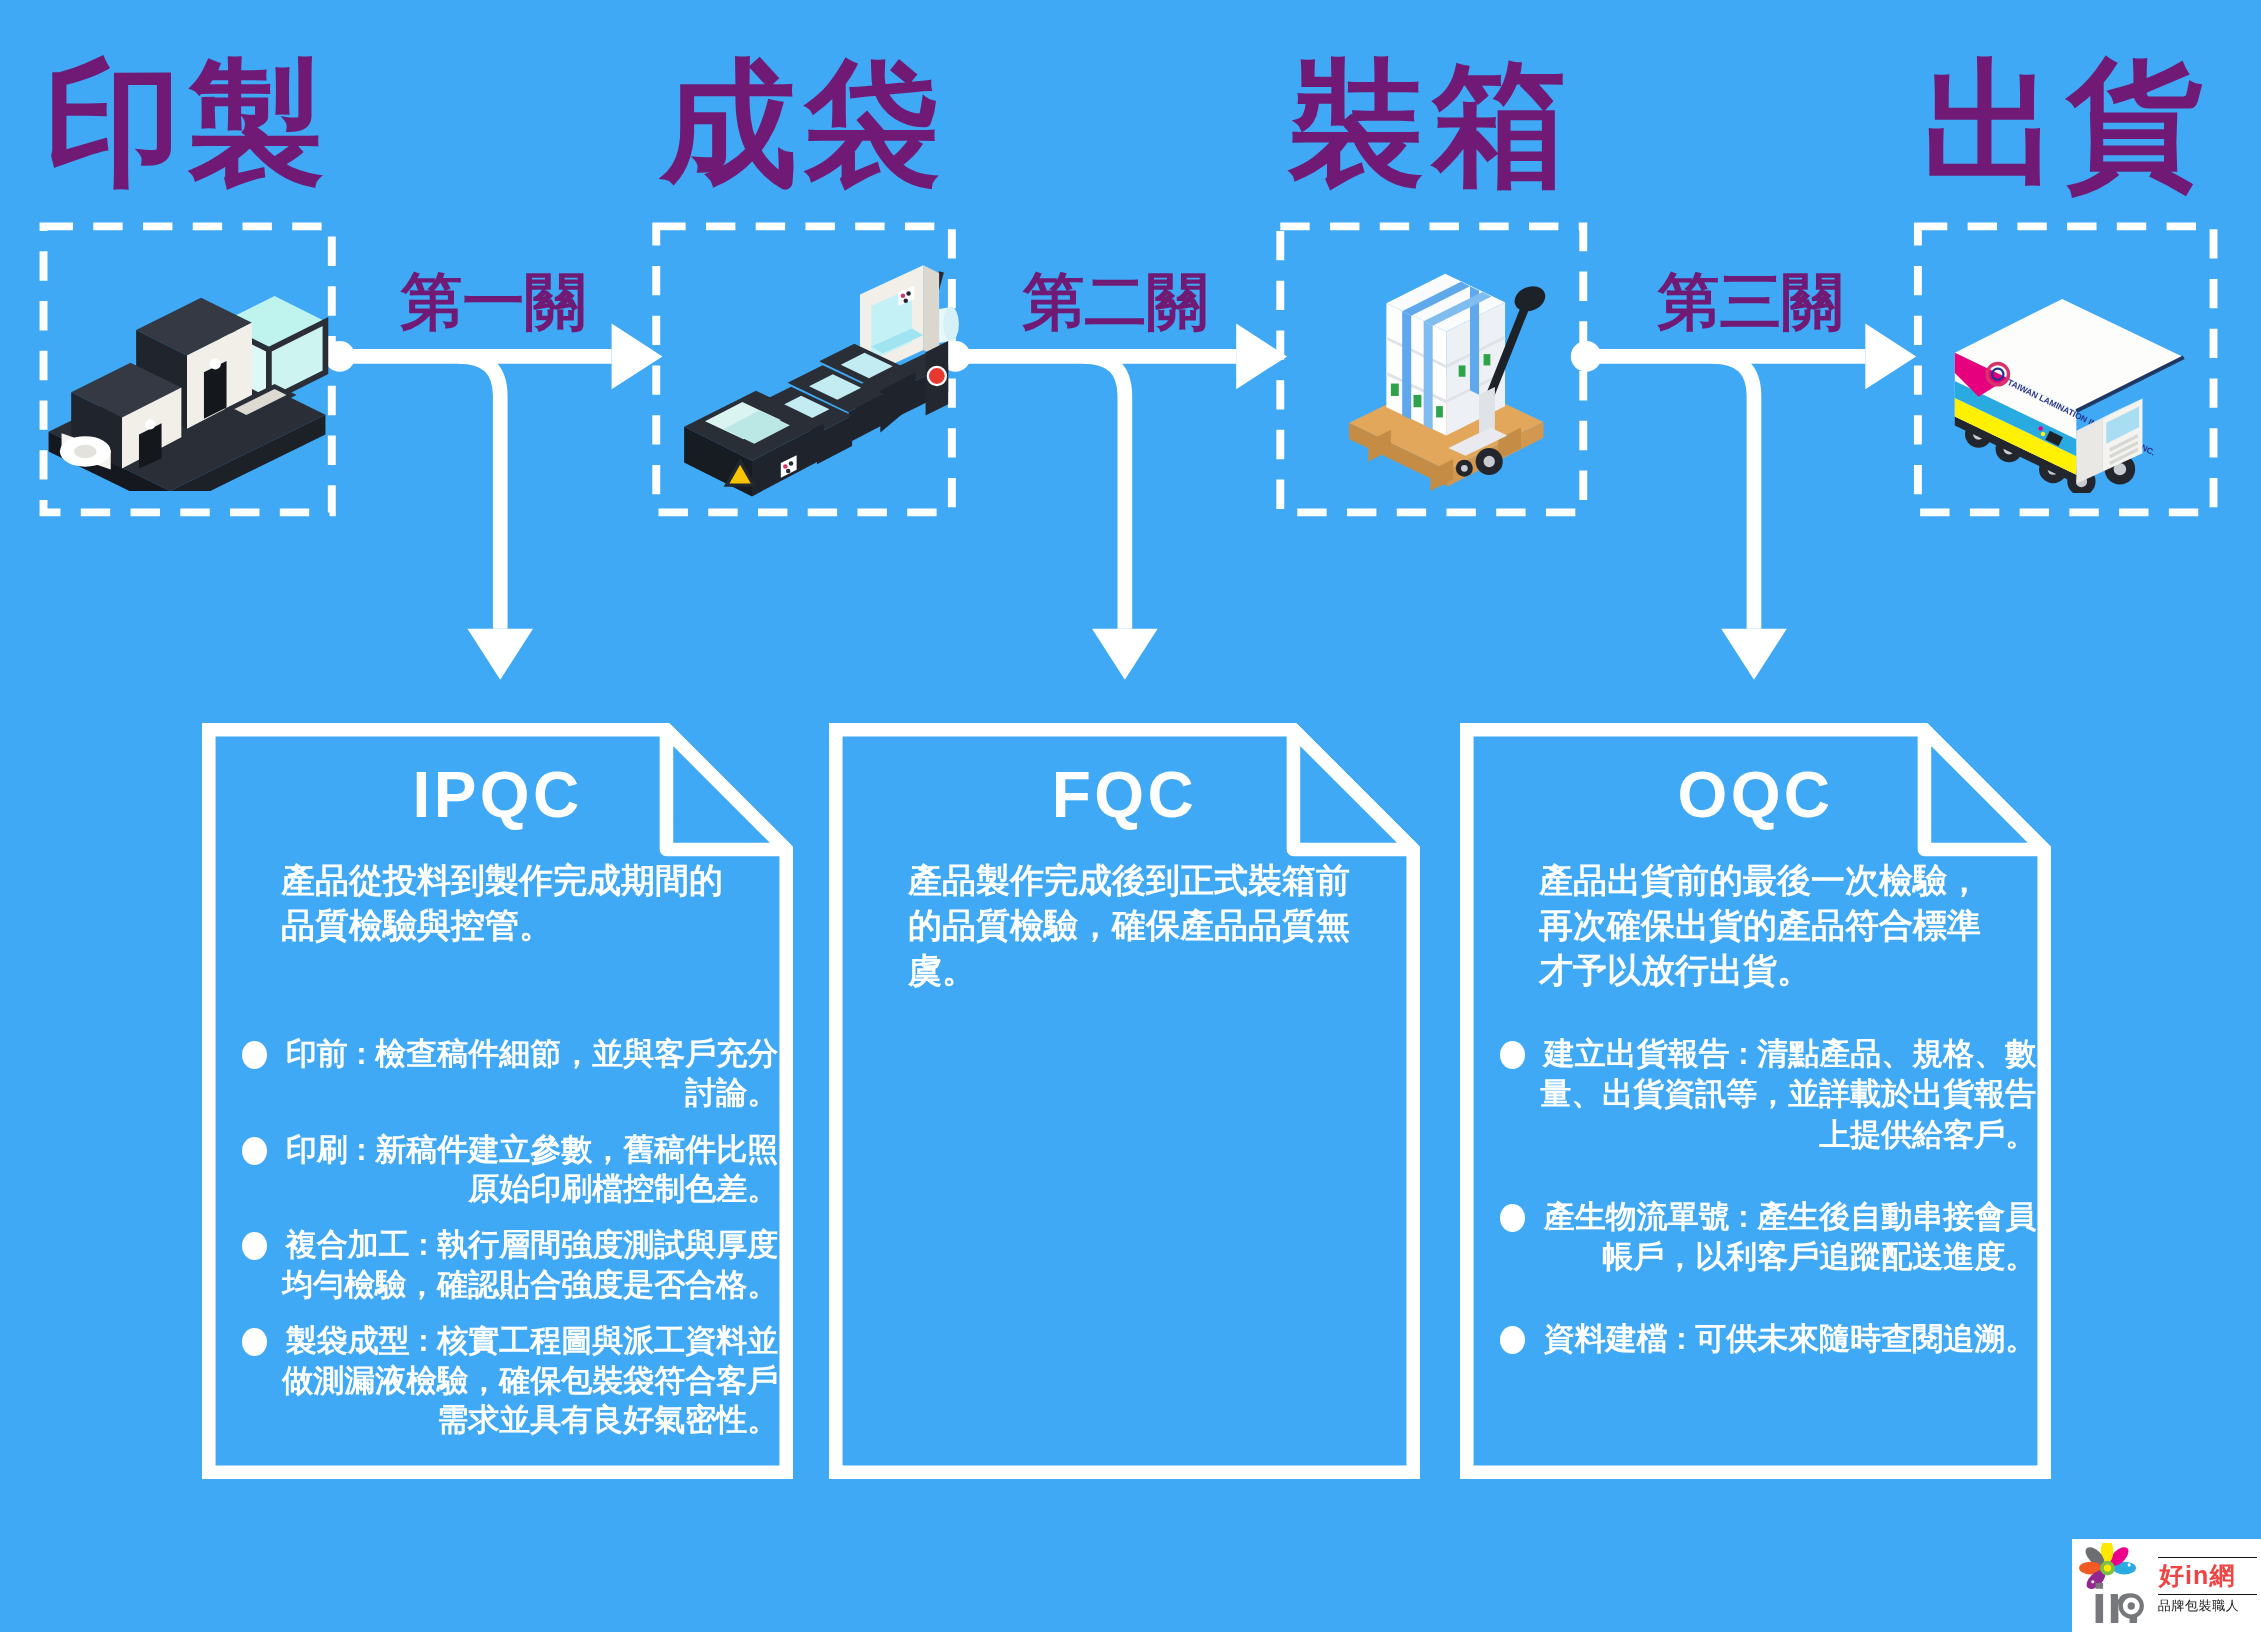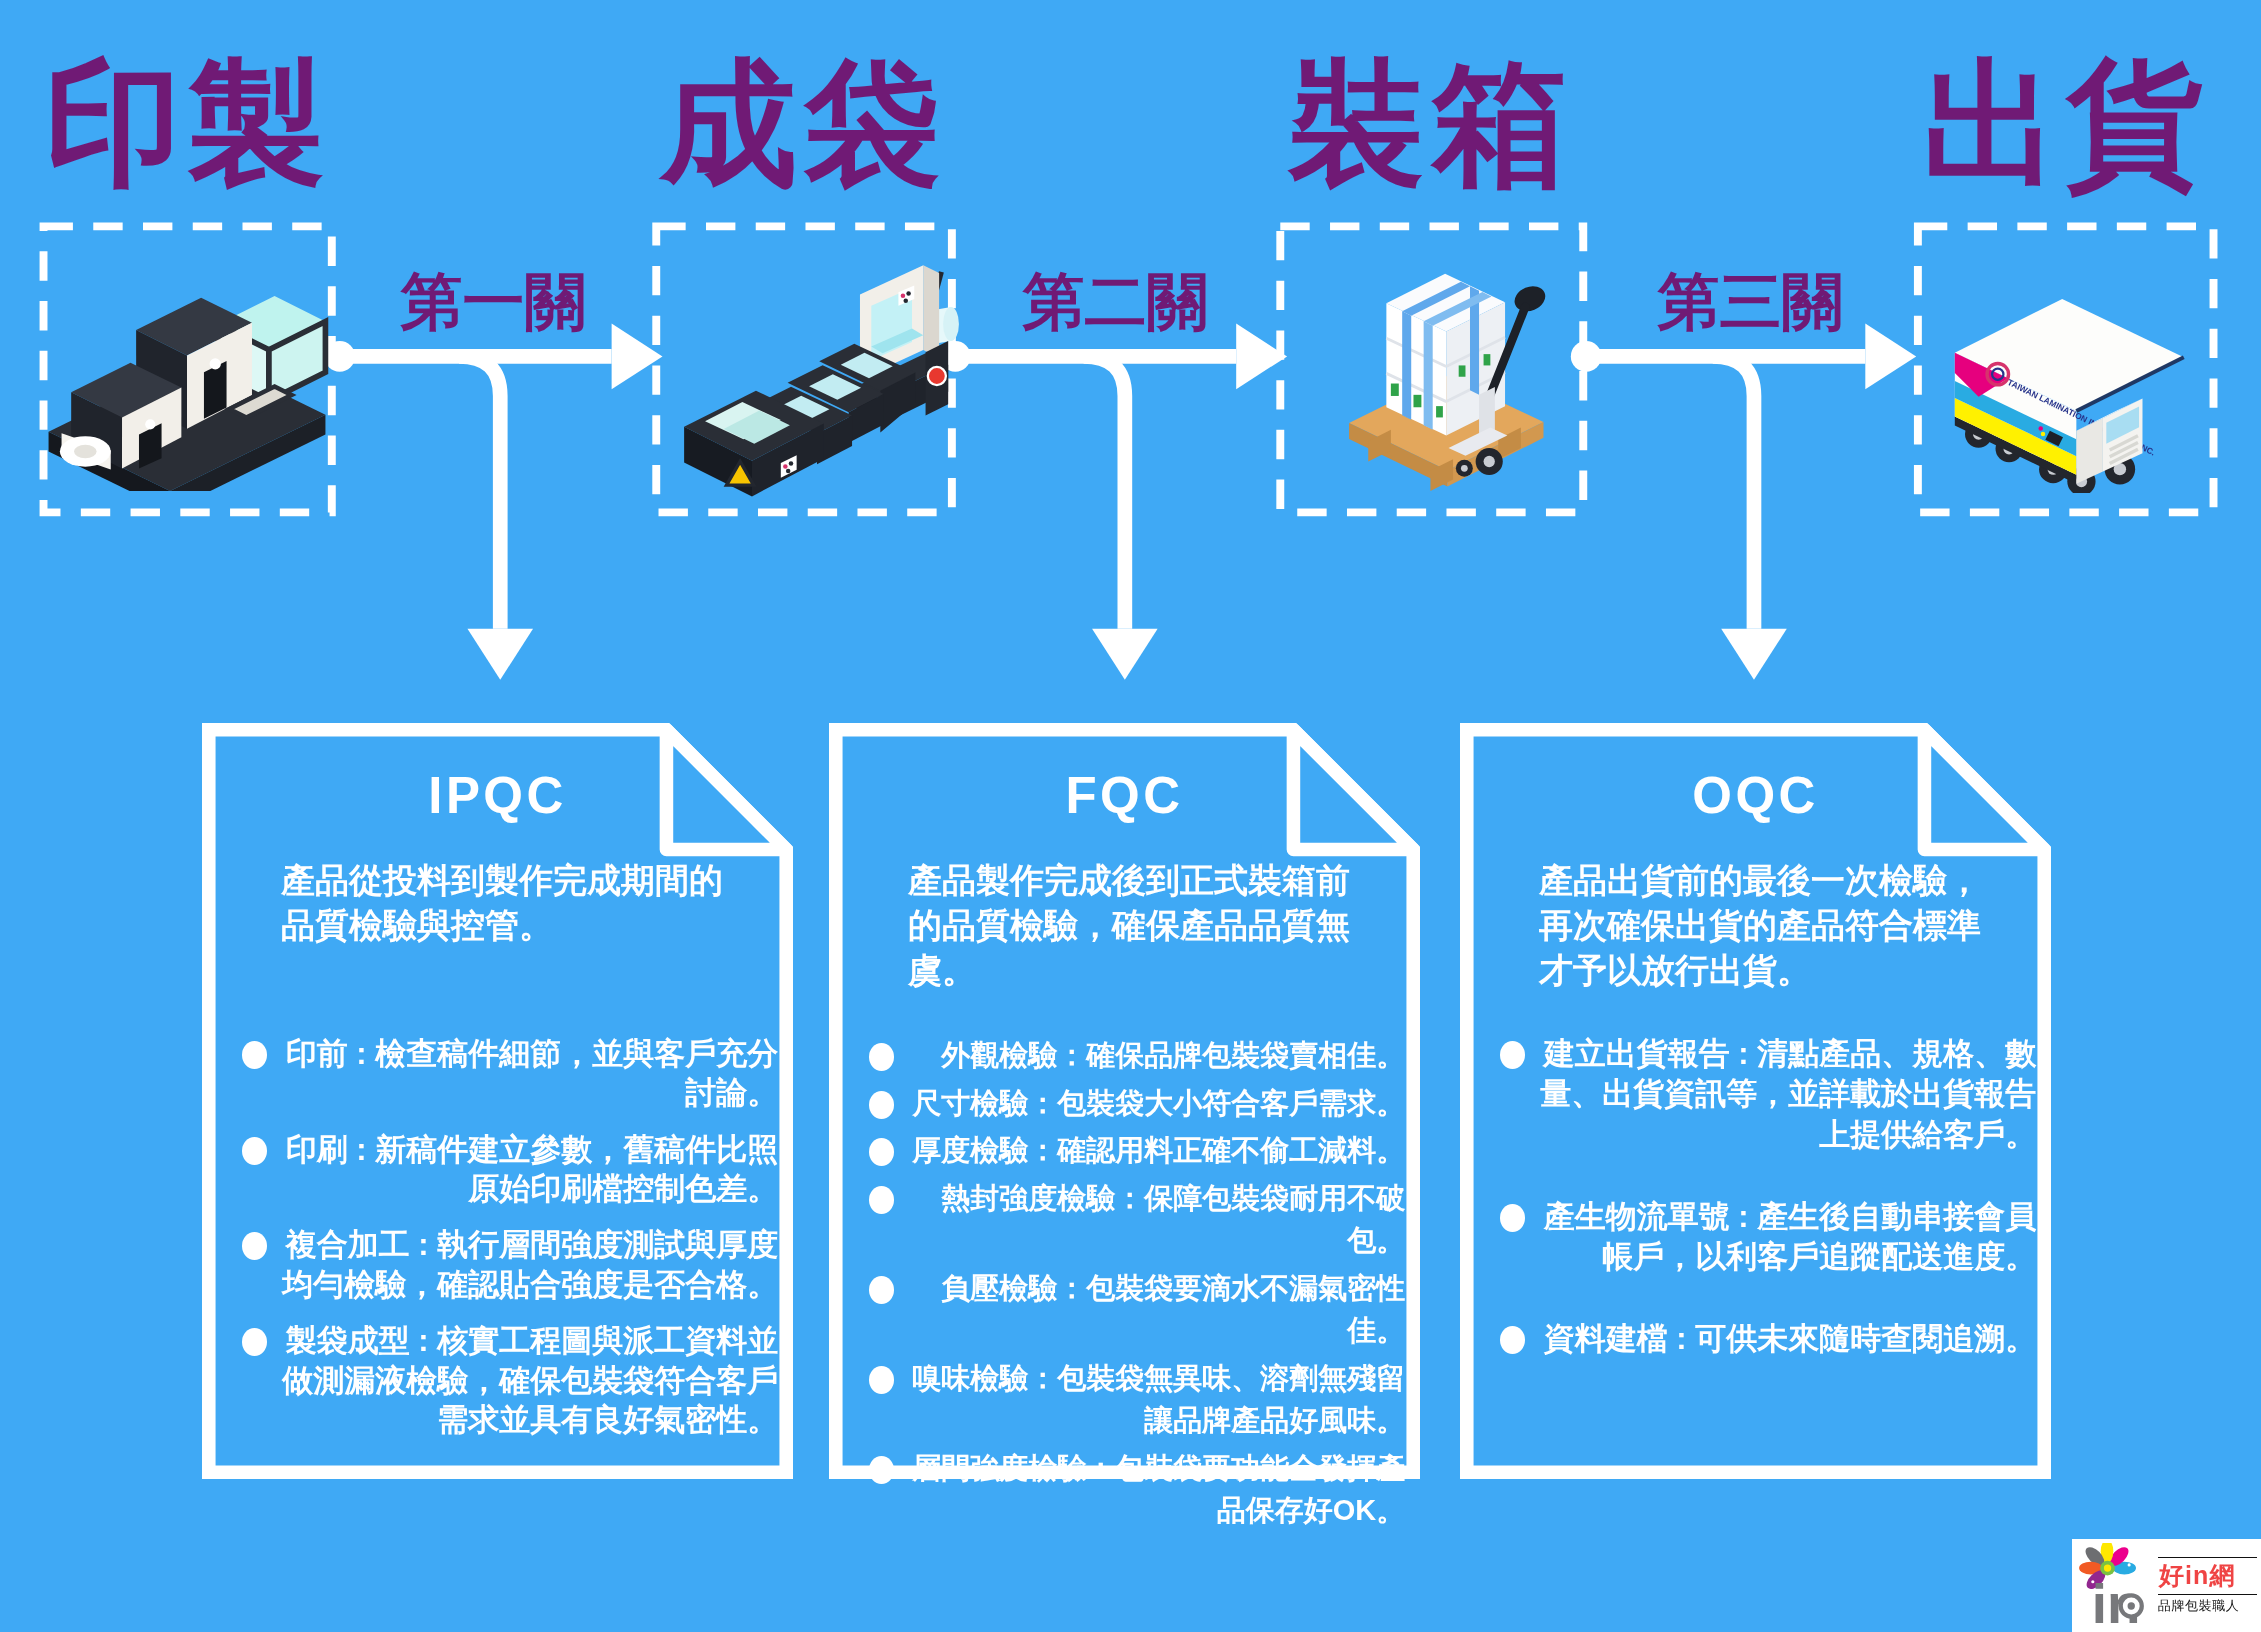--- a/index.html
+++ b/index.html
@@ -33,21 +33,21 @@
   .machine--pallet{left:1297px;top:249px;width:294px;height:260px;}
   .machine--truck{left:1939px;top:261px;width:260px;height:232px;}
   
   .card{position:absolute;top:723px;width:591px;height:756px;color:#fff;}
   .card--0{left:202px;}
   .card--1{left:829px;}
   .card--2{left:1460px;}
   .card-frame{position:absolute;left:0;top:0;width:100%;height:100%;}
   .card-title{
     position:absolute;top:36px;left:0;right:0;text-align:center;
-    font-size:51px;line-height:73px;font-weight:bold;letter-spacing:3.4px;
+    font-size:64px;line-height:73px;font-weight:bold;letter-spacing:3.4px;
   }
   .card-desc{
     position:absolute;top:135px;left:79px;right:52px;
     font-size:34px;line-height:1.33;font-weight:bold;text-align:left;
   }
   .card-bullets{
     position:absolute;top:311px;left:40px;right:14.7px;
     list-style:none;margin:0;padding:0;font-weight:bold;text-align:right;
   }
   .card-bullets li{position:relative;padding-left:37px;}
@@ -270,29 +270,20 @@
     </ul>
   </div>
 
   <div class="card card--1">
     <svg class="card-frame" viewBox="0 0 1046 1338" preserveAspectRatio="none">
       <path d="M822,12 L12,12 L12,1326 L1034,1326 L1034,224 Z" fill="none" stroke="#FFFFFF" stroke-width="24"></path>
       <polygon points="822,12 1034,224 822,224" fill="#3FA9F5" stroke="#FFFFFF" stroke-width="24" stroke-linejoin="round"></polygon>
     </svg>
     <div class="card-title">FQC</div>
     <div class="card-desc">產品製作完成後到正式裝箱前的品質檢驗，確保產品品質無虞。</div>
-    <ul class="card-bullets">
-      <li>外觀檢驗：確保品牌包裝袋賣相佳。</li>
-      <li>尺寸檢驗：包裝袋大小符合客戶需求。</li>
-      <li>厚度檢驗：確認用料正確不偷工減料。</li>
-      <li>熱封強度檢驗：保障包裝袋耐用不破包。</li>
-      <li>負壓檢驗：包裝袋要滴水不漏氣密性佳。</li>
-      <li>嗅味檢驗：包裝袋無異味、溶劑無殘留讓品牌產品好風味。</li>
-      <li>層間強度檢驗：包裝袋要功能全發揮產品保存好OK。</li>
-    </ul>
   </div>
 
   <div class="card card--2">
     <svg class="card-frame" viewBox="0 0 1046 1338" preserveAspectRatio="none">
       <path d="M822,12 L12,12 L12,1326 L1034,1326 L1034,224 Z" fill="none" stroke="#FFFFFF" stroke-width="24"></path>
       <polygon points="822,12 1034,224 822,224" fill="#3FA9F5" stroke="#FFFFFF" stroke-width="24" stroke-linejoin="round"></polygon>
     </svg>
     <div class="card-title">OQC</div>
     <div class="card-desc">產品出貨前的最後一次檢驗，再次確保出貨的產品符合標準才予以放行出貨。</div>
     <ul class="card-bullets">

